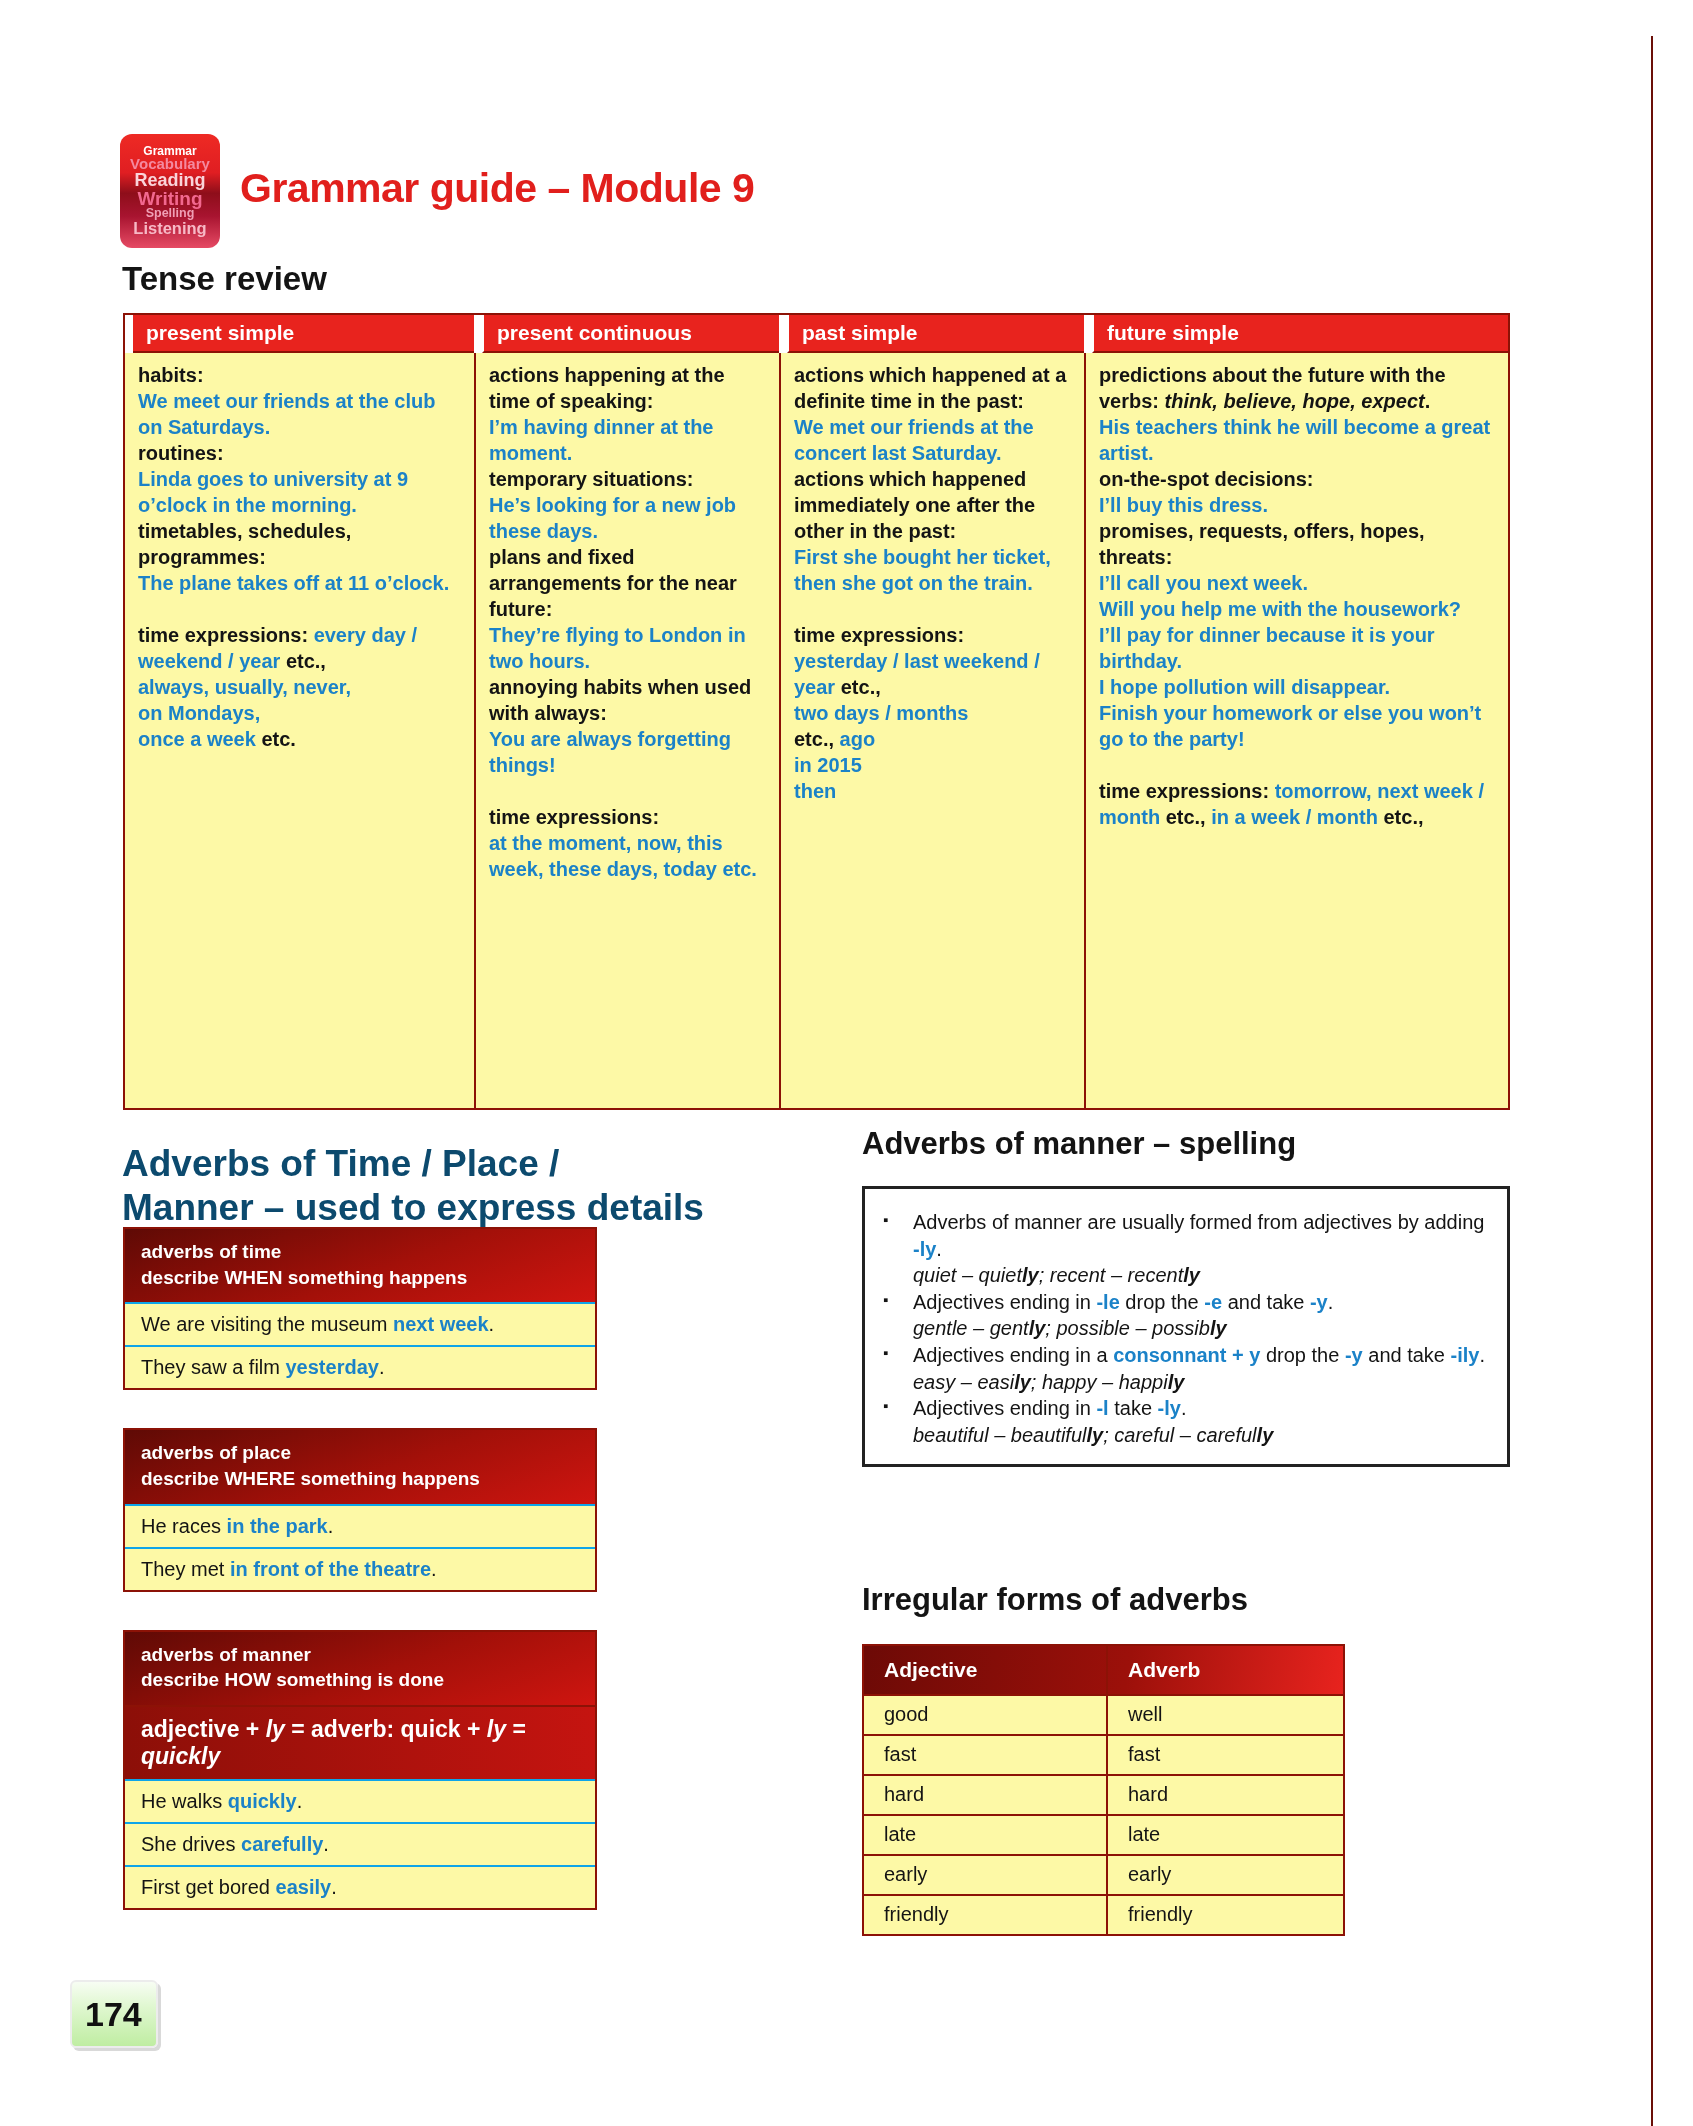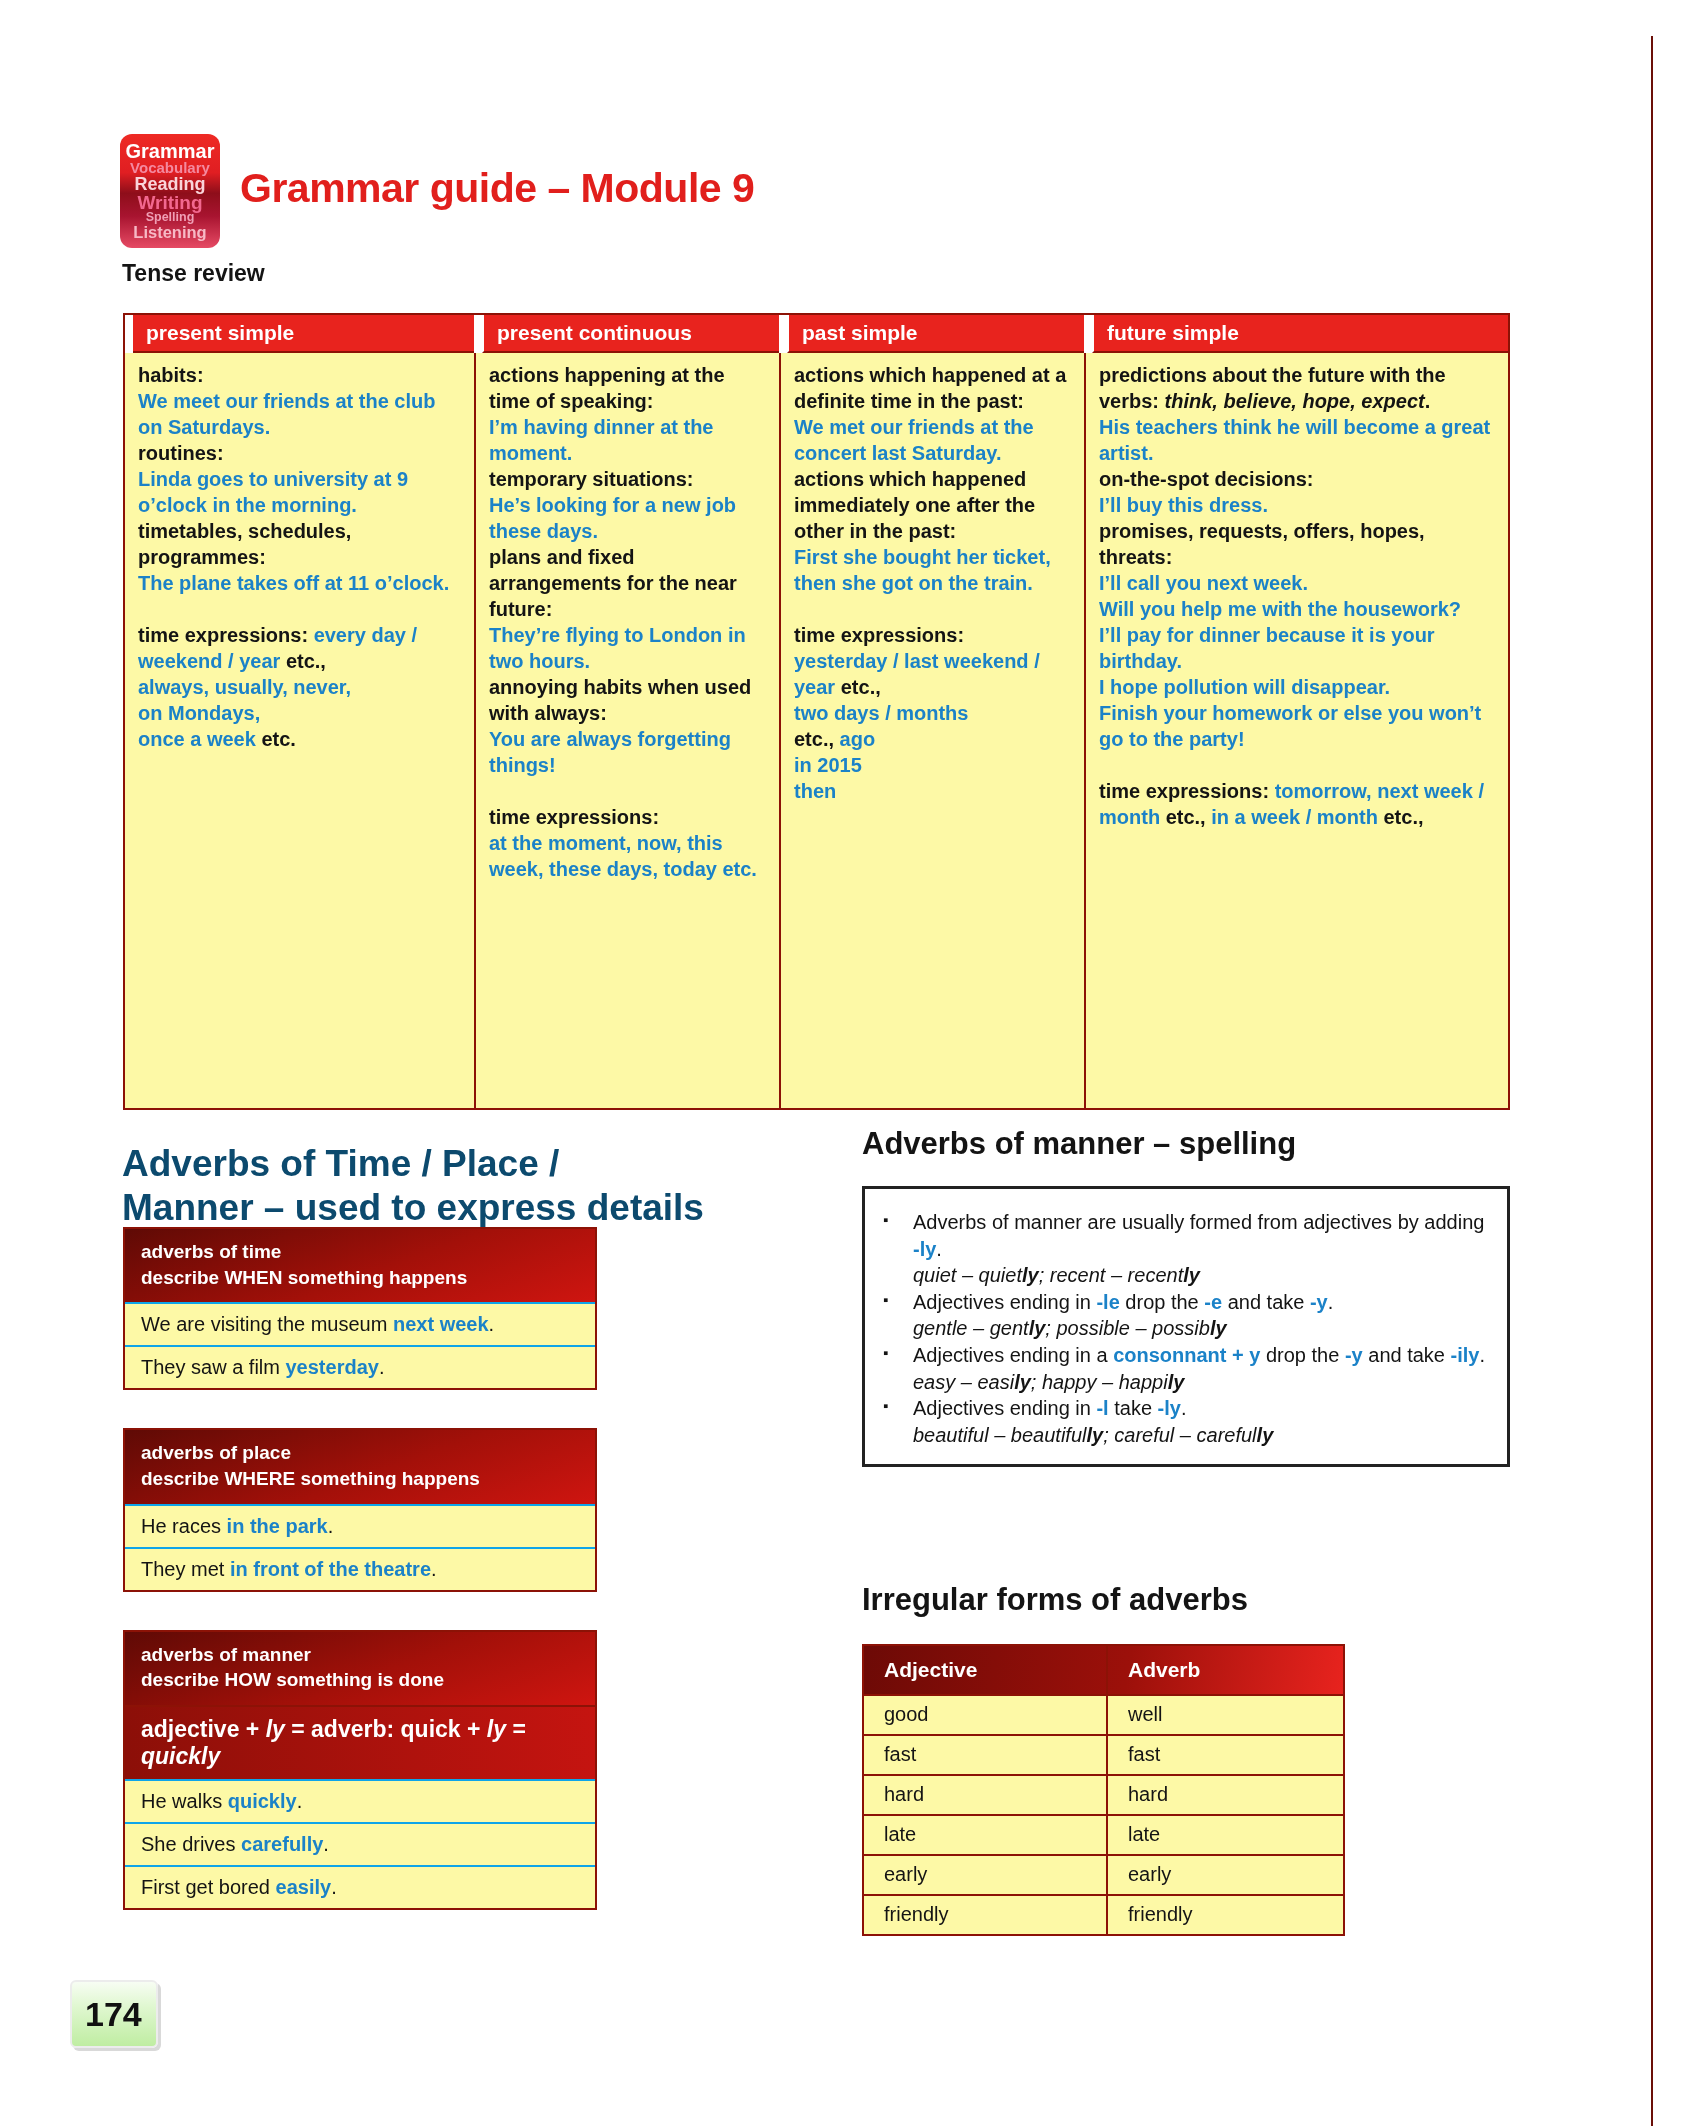--- a/index.html
+++ b/index.html
@@ -13,33 +13,33 @@
   .page-rule { position:absolute; left:1651px; top:36px; width:2px; height:2090px; background:#6b0f08; }
 
   
   .logo {
     position:absolute; left:120px; top:134px; width:100px; height:114px;
     border-radius:12px; overflow:hidden;
     background:linear-gradient(180deg,#ee2a24 0%,#e01e22 34%,#8e0e1a 52%,#a81430 72%,#e64a64 100%);
     display:flex; flex-direction:column; justify-content:center; align-items:center;
     text-align:center;
   }
-  .logo .w1 { color:#ffffff; font-size:20px; font-weight:800; line-height:1.0; }
+  .logo .w1 { color:#ffffff; font-size:12px; font-weight:800; line-height:1.0; }
   .logo .w2 { color:#f4899f; font-size:15px; font-weight:700; line-height:0.95; }
   .logo .w3 { color:#fad4da; font-size:18px; font-weight:800; line-height:1.0; }
   .logo .w4 { color:#f2688f; font-size:19px; font-weight:800; line-height:1.0; }
   .logo .w5 { color:#f09fb5; font-size:12.5px; font-weight:700; line-height:0.95; }
   .logo .w6 { color:#f7b9c6; font-size:16.5px; font-weight:800; line-height:1.0; }
 
   .main-title {
     position:absolute; left:240px; top:165px; font-size:41px; font-weight:800;
     color:#e11f1c; letter-spacing:-0.5px;
   }
   .tense-heading {
-    position:absolute; left:122px; top:260px; font-size:23px; font-weight:800; color:#141414;
+    position:absolute; left:122px; top:260px; font-size:33px; font-weight:800; color:#141414;
   }
 
   
   .tense-table {
     position:absolute; left:123px; top:313px; width:1387px; height:797px;
     border:2px solid #8c1206; display:flex;
   }
   .tcol { display:flex; flex-direction:column; }
   .tcol-0 { width:349px; } .tcol-1 { width:305px; } .tcol-2 { width:305px; } .tcol-3 { flex:1; }
   .tcol + .tcol .thead { border-left:2px solid #ffffff; }

